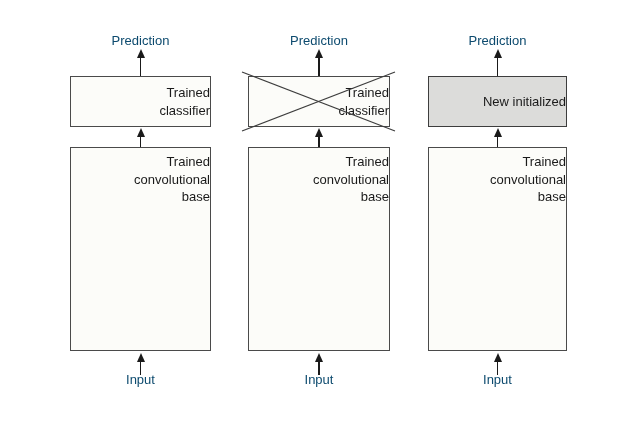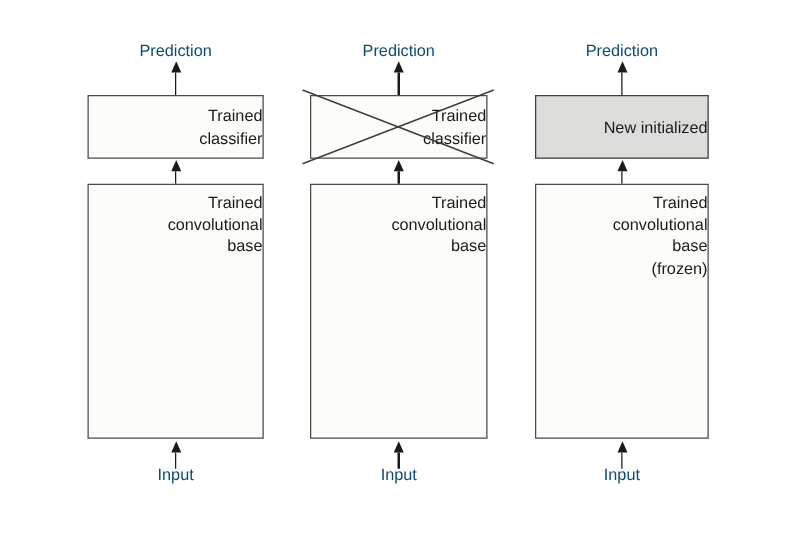--- a/index.html
+++ b/index.html
@@ -136,21 +136,20 @@
     <div>New initialized</div>
   </div>
   <div class="arrow a-mid ax3">
       <div class="head"></div>
       <div class="stem"></div>
     </div>
   <div class="box base c3">
     <div>Trained</div>
     <div>convolutional</div>
     <div>base</div>
-    <div>(frozen)</div>
   </div>
   <div class="arrow a-in ax3">
       <div class="head"></div>
       <div class="stem"></div>
     </div>
   <div class="label in-y c3">Input</div>
 
 </div>
 
 </body></html>

